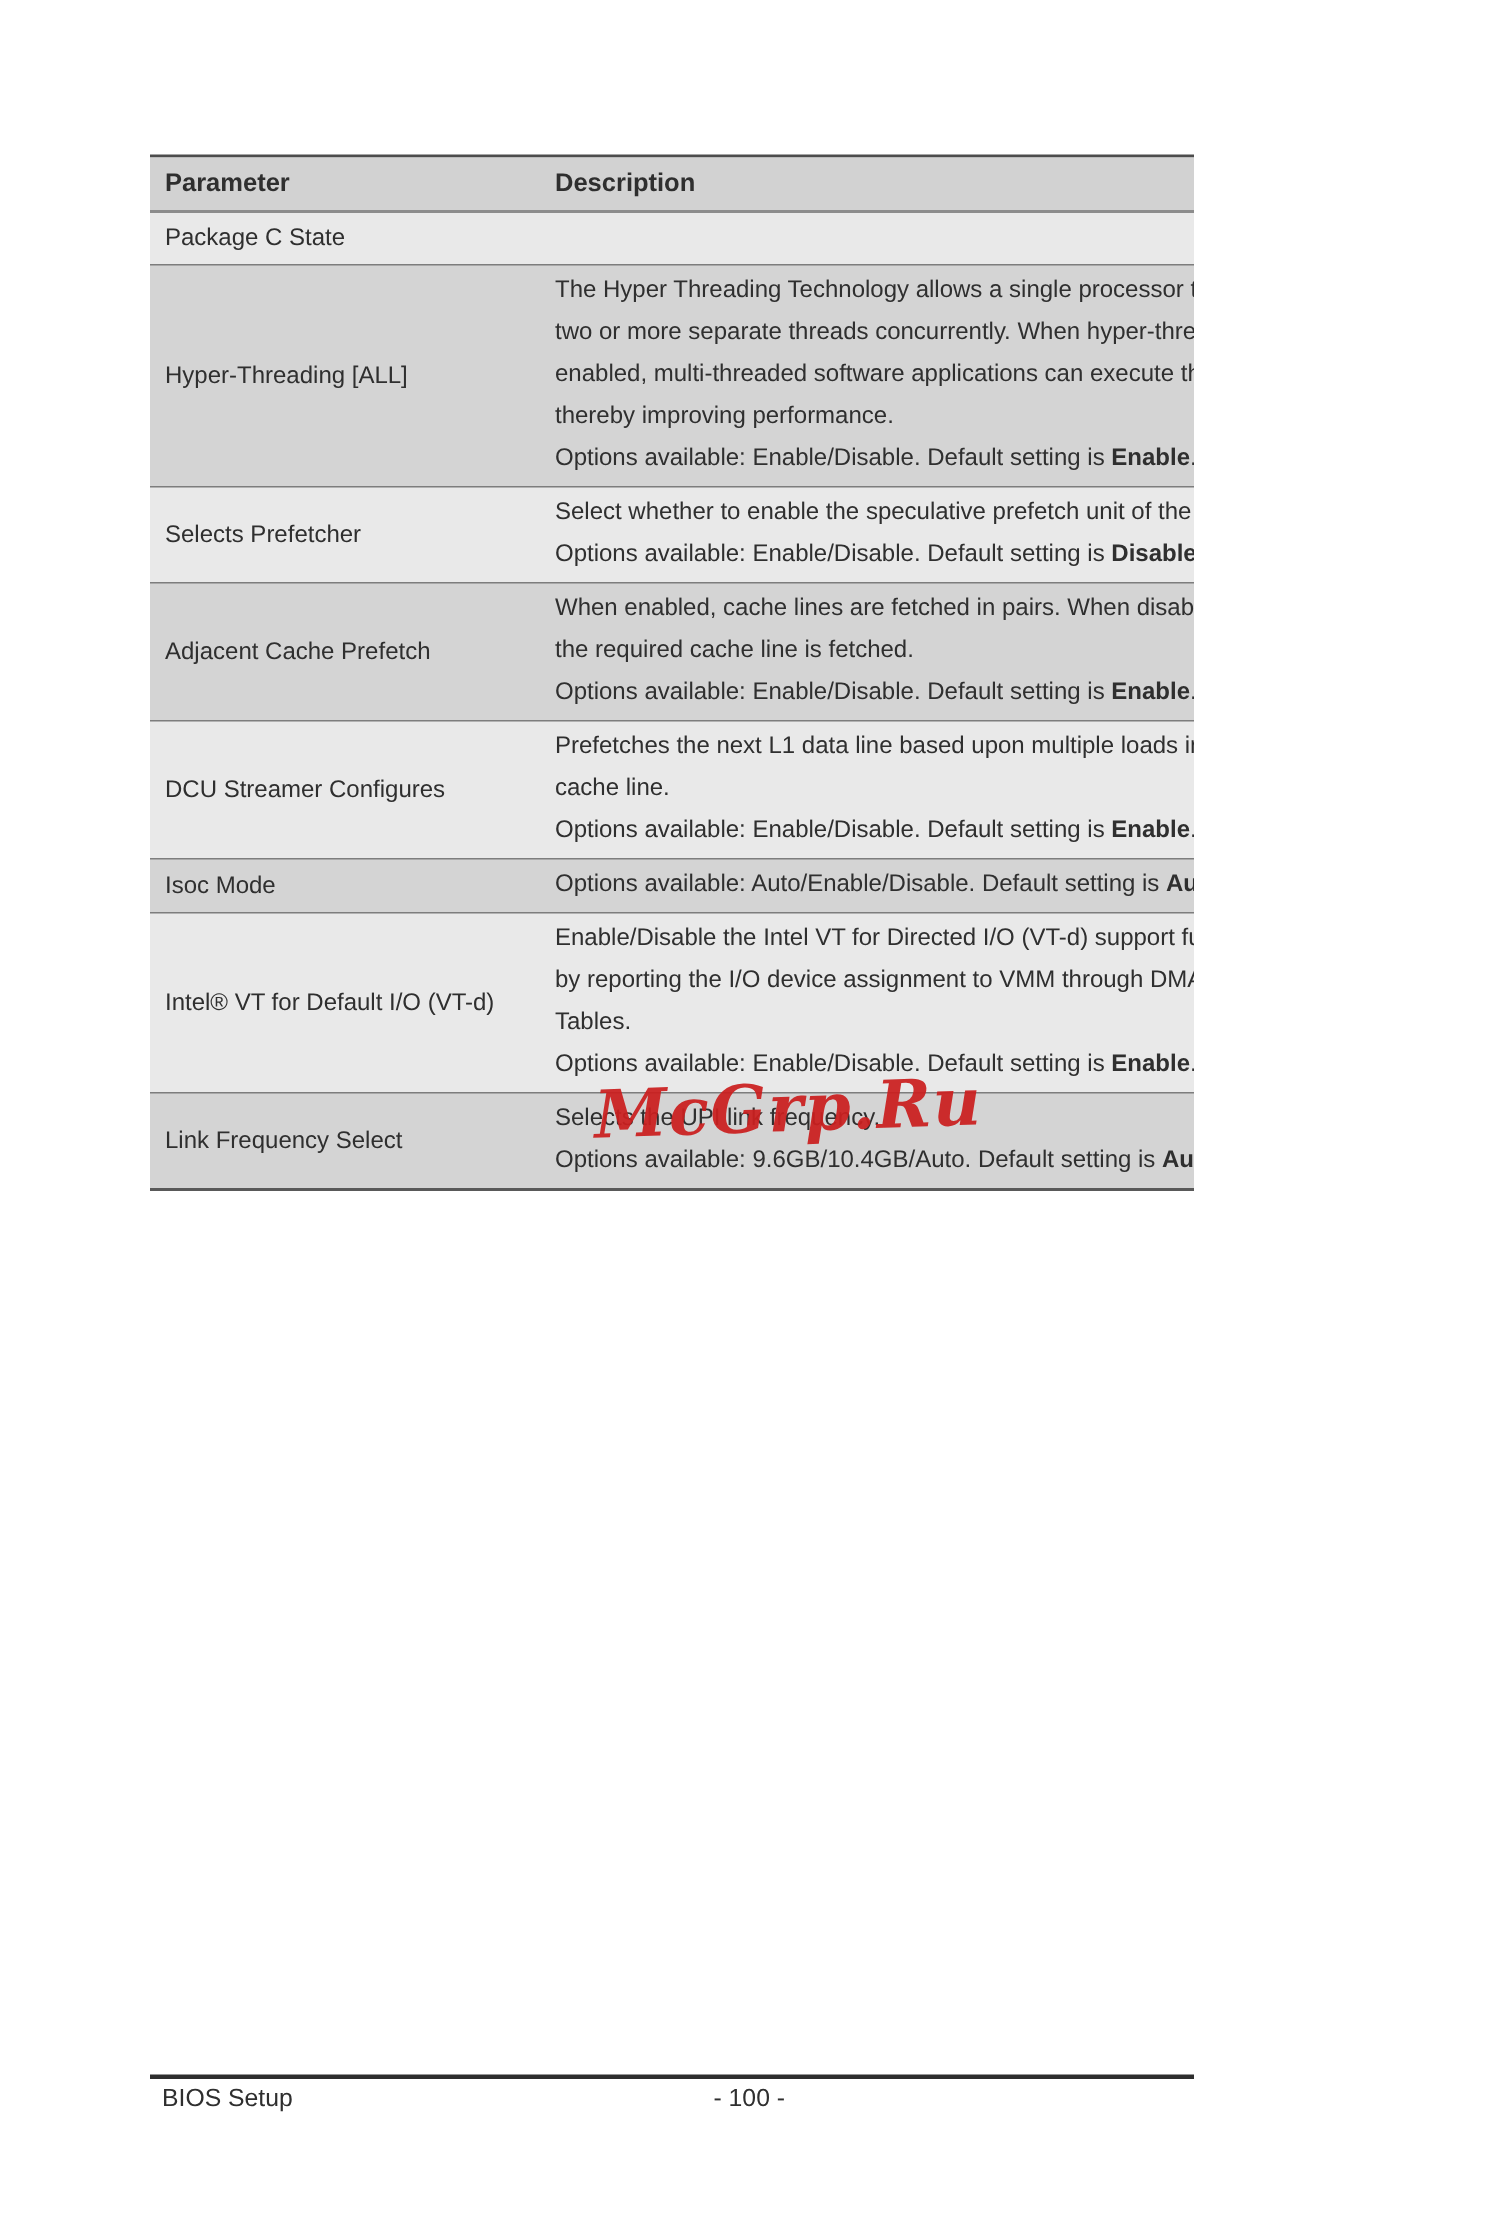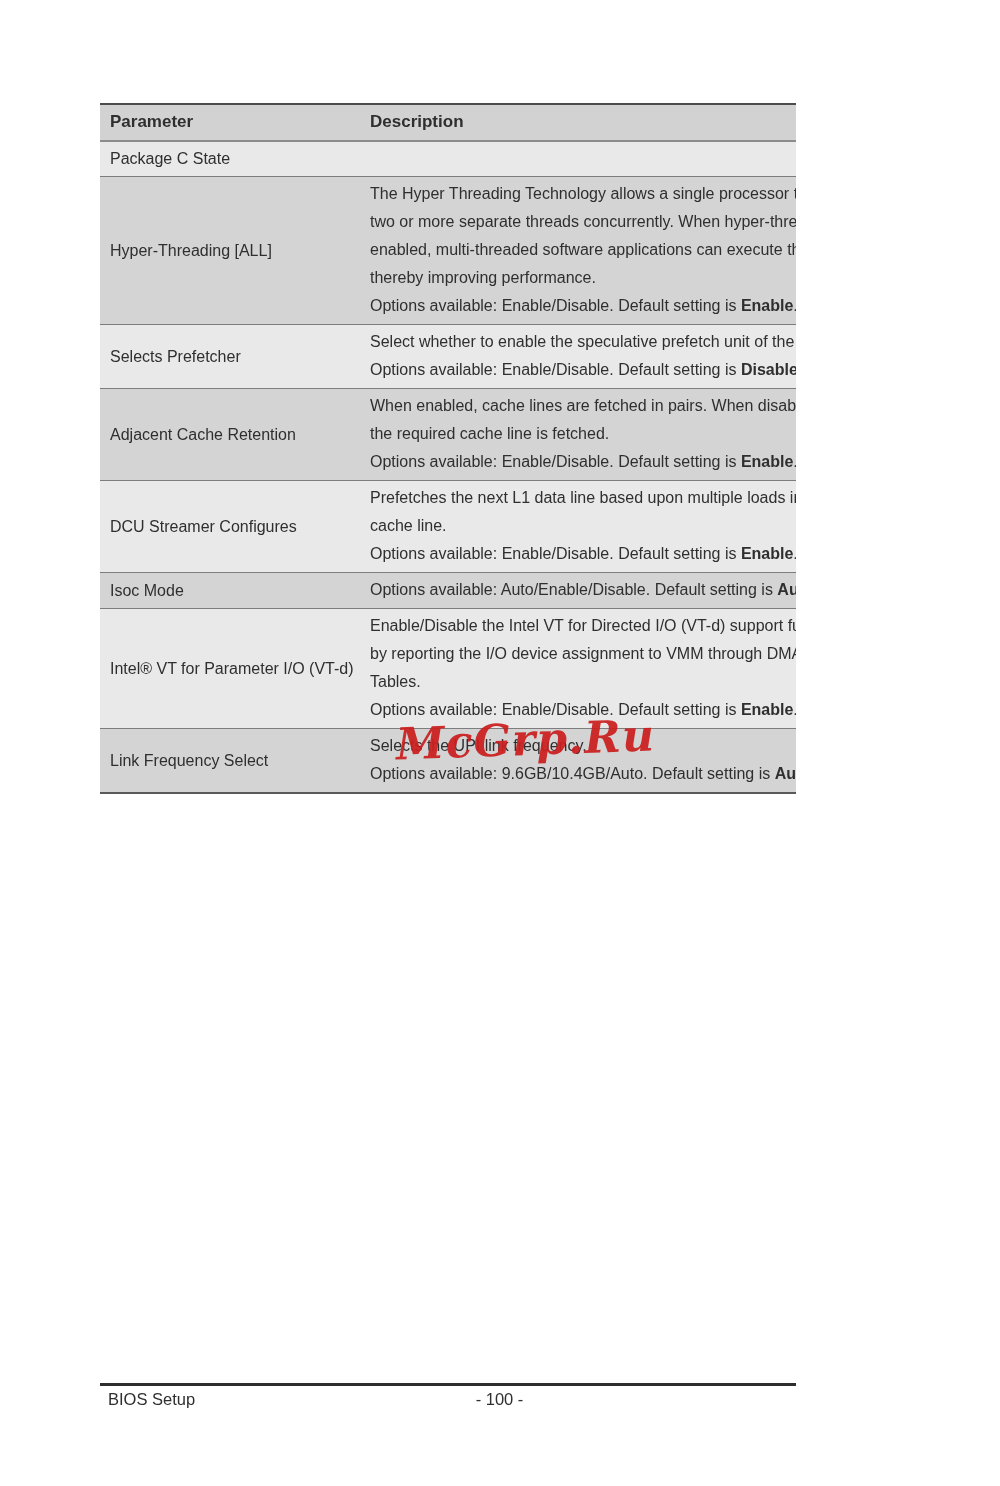--- a/index.html
+++ b/index.html
@@ -100,37 +100,37 @@
 enabled, multi-threaded software applications can execute their threads,
 thereby improving performance.
 Options available: Enable/Disable. Default setting is </span><span class="b">Enable</span><span>.</span></div>
         </div>
         <div class="row light">
           <div class="cell param">Selects Prefetcher</div>
           <div class="cell desc"><span>Select whether to enable the speculative prefetch unit of the processor.
 Options available: Enable/Disable. Default setting is </span><span class="b">Disable</span><span>.</span></div>
         </div>
         <div class="row dark">
-          <div class="cell param">Adjacent Cache Retention</div>
+          <div class="cell param">Adjacent Cache Prefetch</div>
           <div class="cell desc"><span>When enabled, cache lines are fetched in pairs. When disabled, only
 the required cache line is fetched.
 Options available: Enable/Disable. Default setting is </span><span class="b">Enable</span><span>.</span></div>
         </div>
         <div class="row light">
           <div class="cell param">DCU Streamer Configures</div>
           <div class="cell desc"><span>Prefetches the next L1 data line based upon multiple loads in same
 cache line.
 Options available: Enable/Disable. Default setting is </span><span class="b">Enable</span><span>.</span></div>
         </div>
         <div class="row dark">
           <div class="cell param">Isoc Mode</div>
           <div class="cell desc"><span>Options available: Auto/Enable/Disable. Default setting is </span><span class="b">Auto</span><span>.</span></div>
         </div>
         <div class="row light">
-          <div class="cell param">Intel® VT for Parameter I/O (VT-d)</div>
+          <div class="cell param">Intel® VT for Default I/O (VT-d)</div>
           <div class="cell desc"><span>Enable/Disable the Intel VT for Directed I/O (VT-d) support function
 by reporting the I/O device assignment to VMM through DMAR ACPI
 Tables.
 Options available: Enable/Disable. Default setting is </span><span class="b">Enable</span><span>.</span></div>
         </div>
         <div class="row dark">
           <div class="cell param">Link Frequency Select</div>
           <div class="cell desc"><span>Selects the UPI link frequency.
 Options available: 9.6GB/10.4GB/Auto. Default setting is </span><span class="b">Auto</span><span>.</span></div>
         </div>

